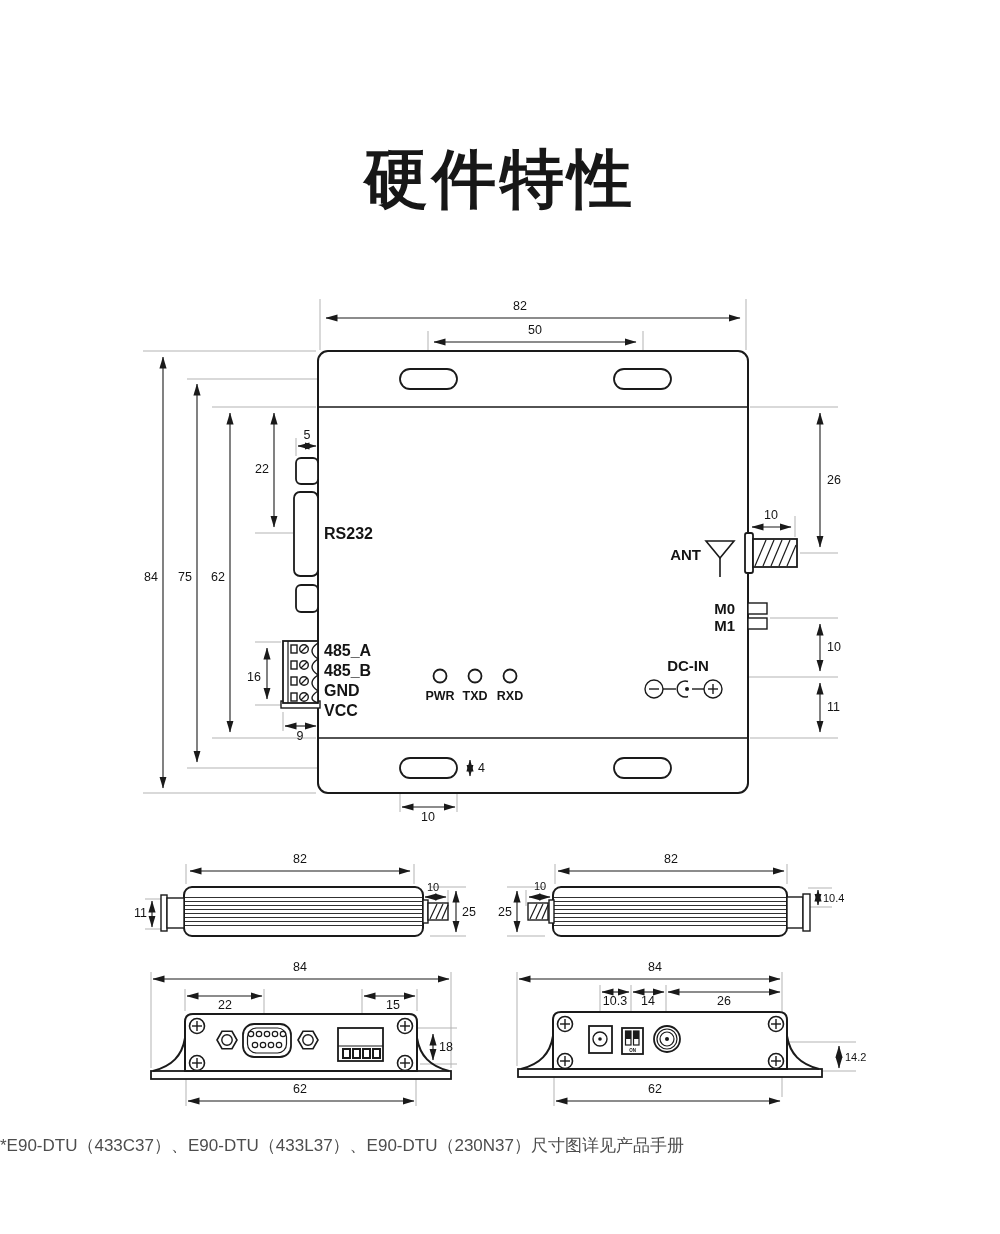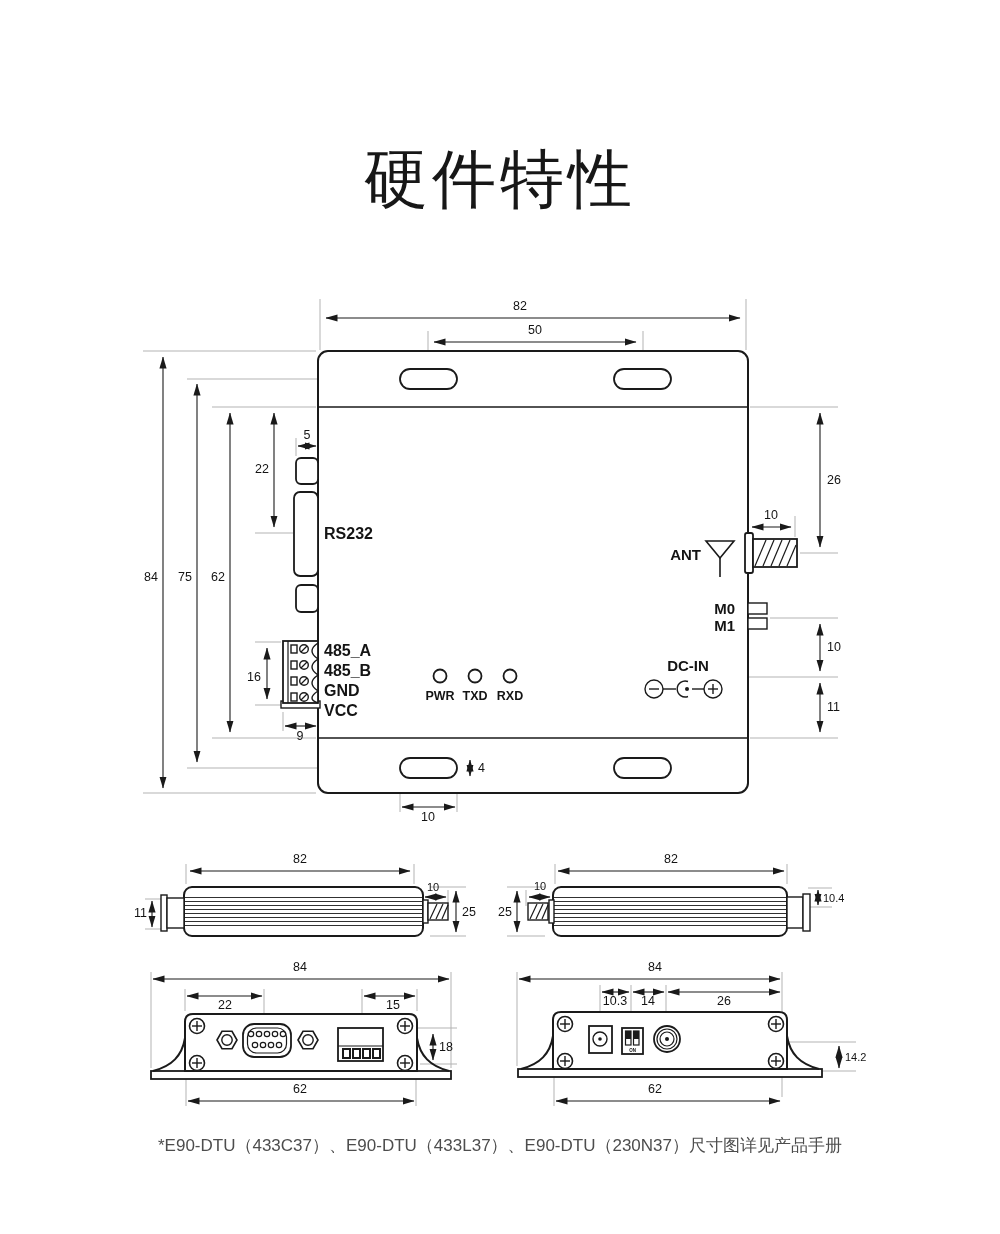--- a/index.html
+++ b/index.html
@@ -1,20 +1,20 @@
 <!DOCTYPE html>
 <html><head>
 <meta charset="utf-8">
 <style>
   html,body{margin:0;padding:0;background:#fff;}
   .canvas{position:relative;width:1000px;height:1234px;background:#ffffff;overflow:hidden;
           font-family:"Liberation Sans","DejaVu Sans",sans-serif;}
   .page-title{position:absolute;top:136px;left:0;width:1000px;text-align:center;
-              font-size:64px;font-weight:normal;color:#171717;letter-spacing:4px;}
-  .footnote{position:absolute;top:1134px;left:0;width:1000px;text-align:center;
+              font-size:64px;font-weight:bold;color:#171717;letter-spacing:4px;}
+  .footnote{position:absolute;top:1134px;left:0;width:1000px;
             font-size:17px;color:#4d4d4d;}
   svg{position:absolute;top:0;left:0;}
   .ln{stroke:#1a1a1a;fill:none;}
   .lf{stroke:#1a1a1a;fill:#ffffff;}
   .blk{fill:#1a1a1a;stroke:none;}
   .ext{stroke:#b3b3b3;stroke-width:1;fill:none;}
   .dim{stroke:#1a1a1a;stroke-width:1.1;fill:none;}
   .s2{stroke-width:2;} .s18{stroke-width:1.8;} .s16{stroke-width:1.6;}
   .s14{stroke-width:1.4;} .s12{stroke-width:1.2;} .s09{stroke-width:0.9;}
   text{fill:#141414;font-family:"Liberation Sans","DejaVu Sans",sans-serif;}

